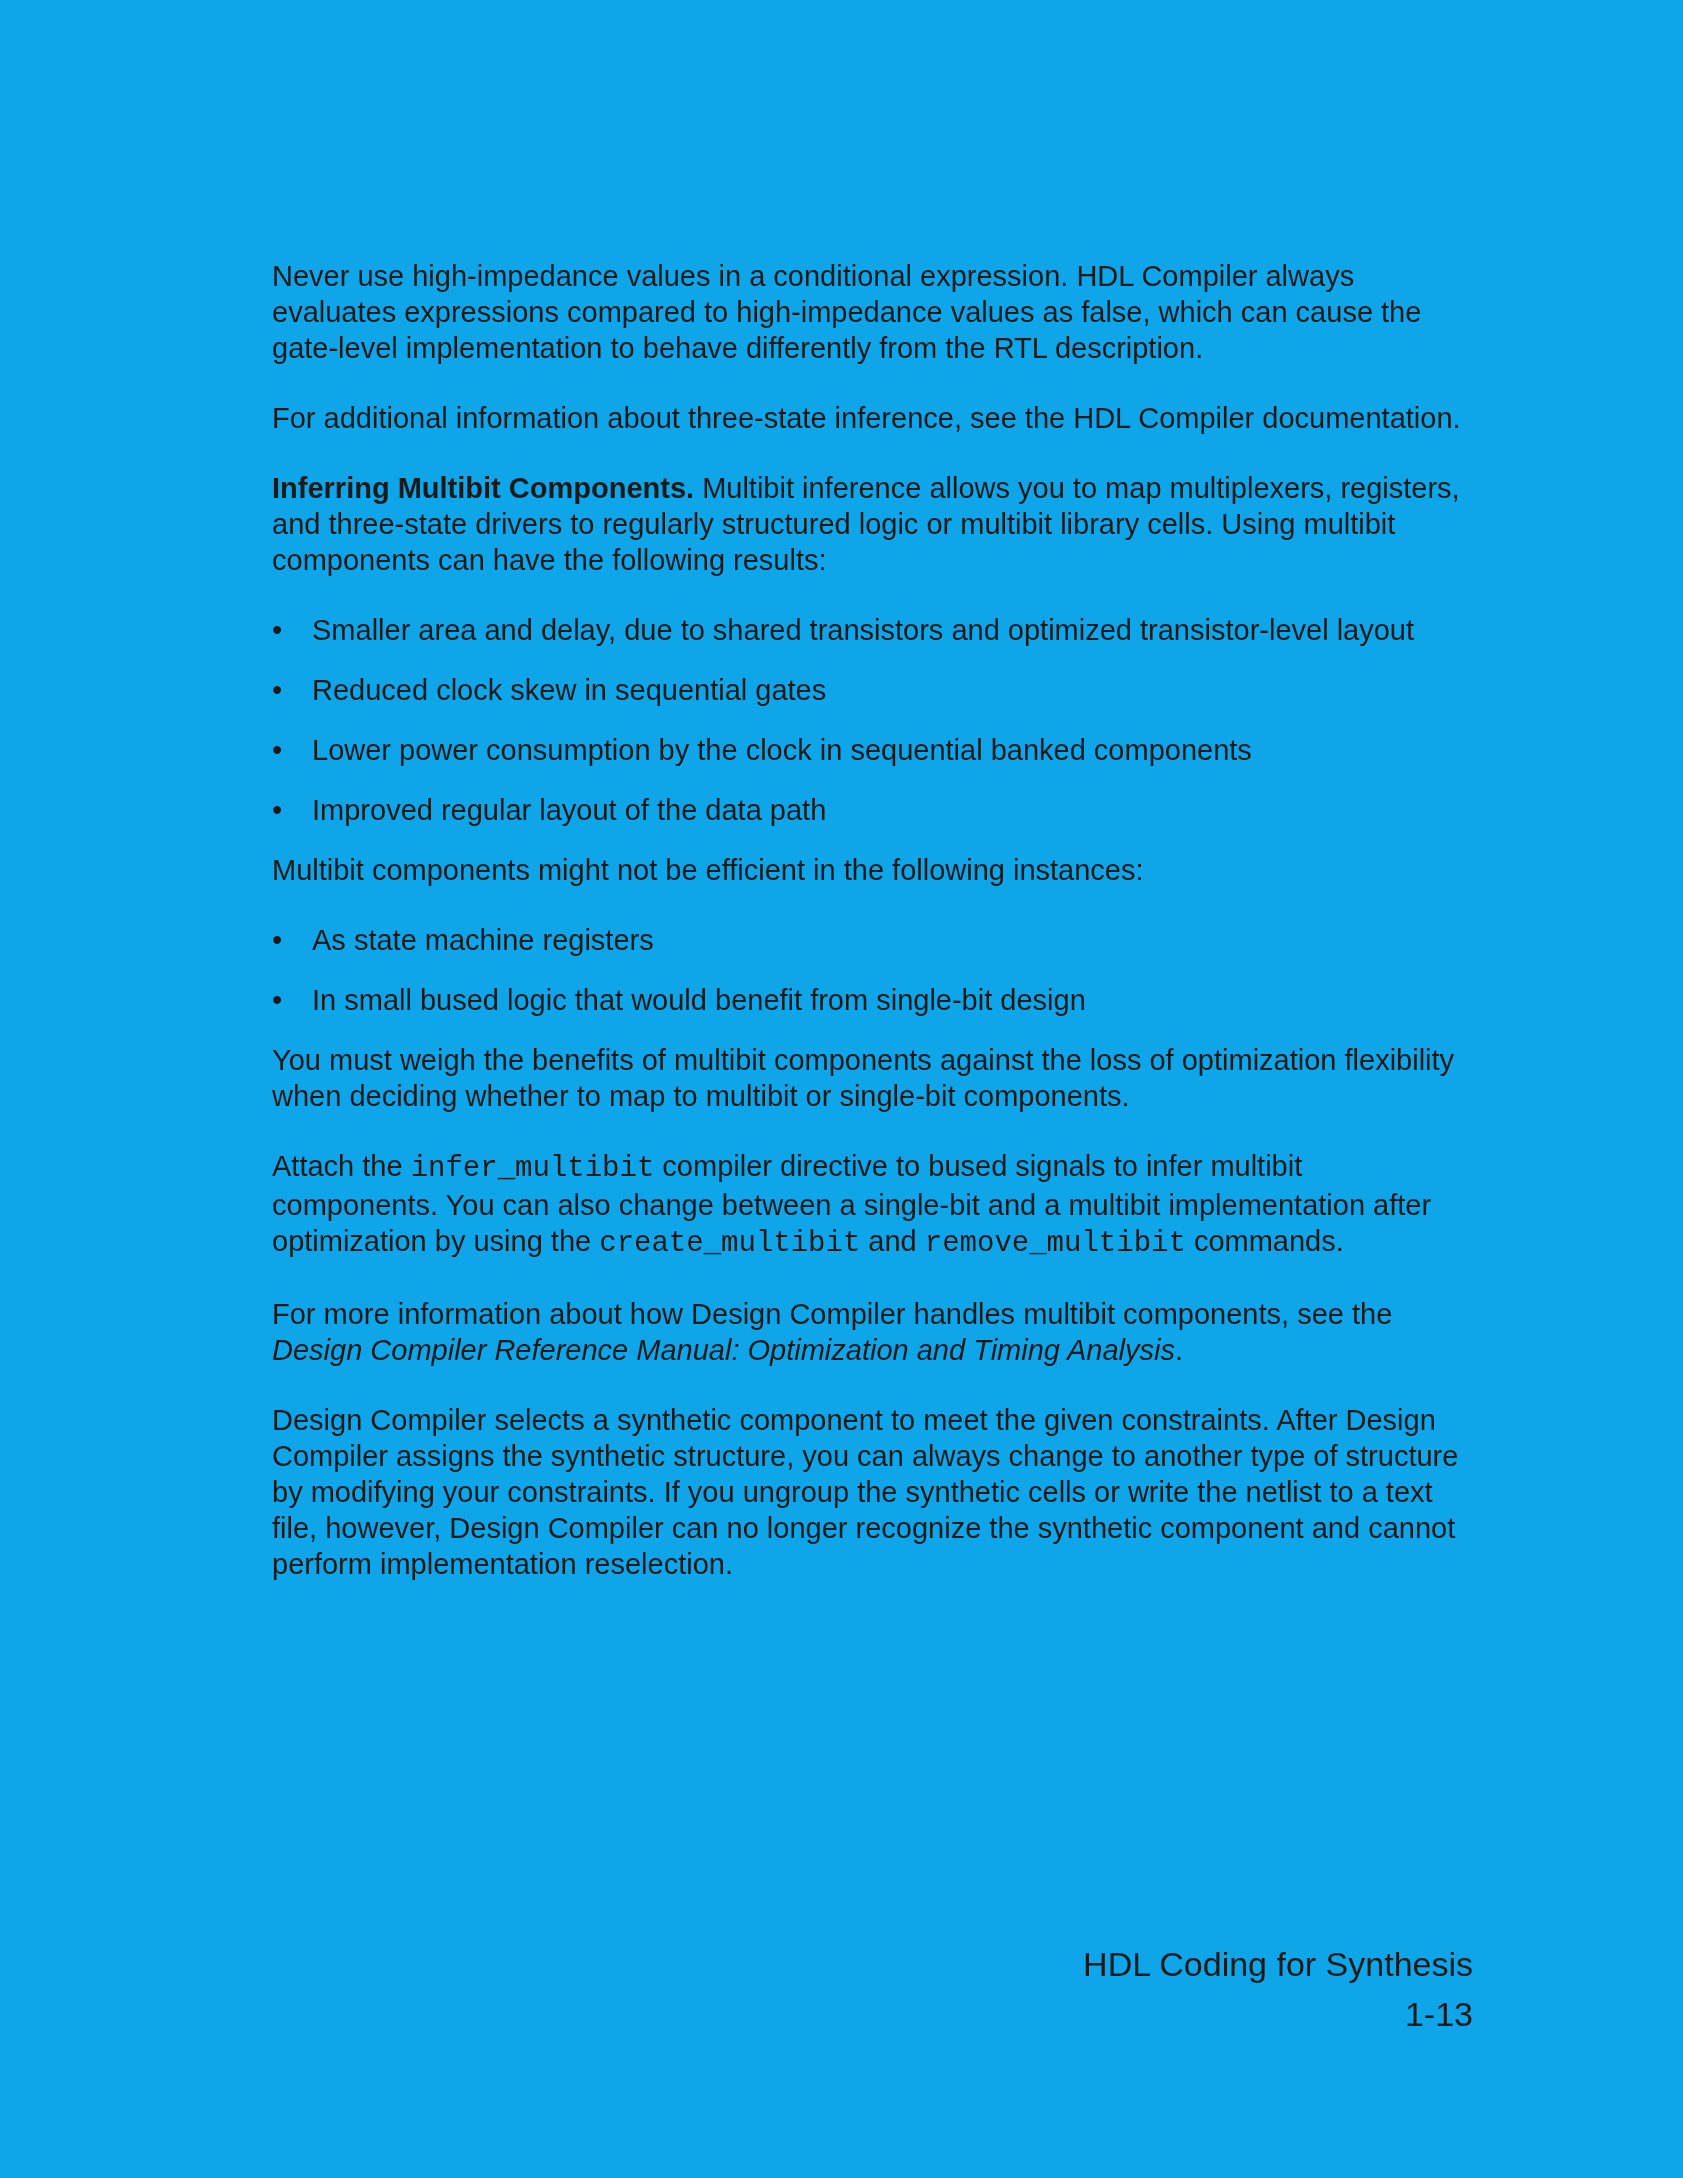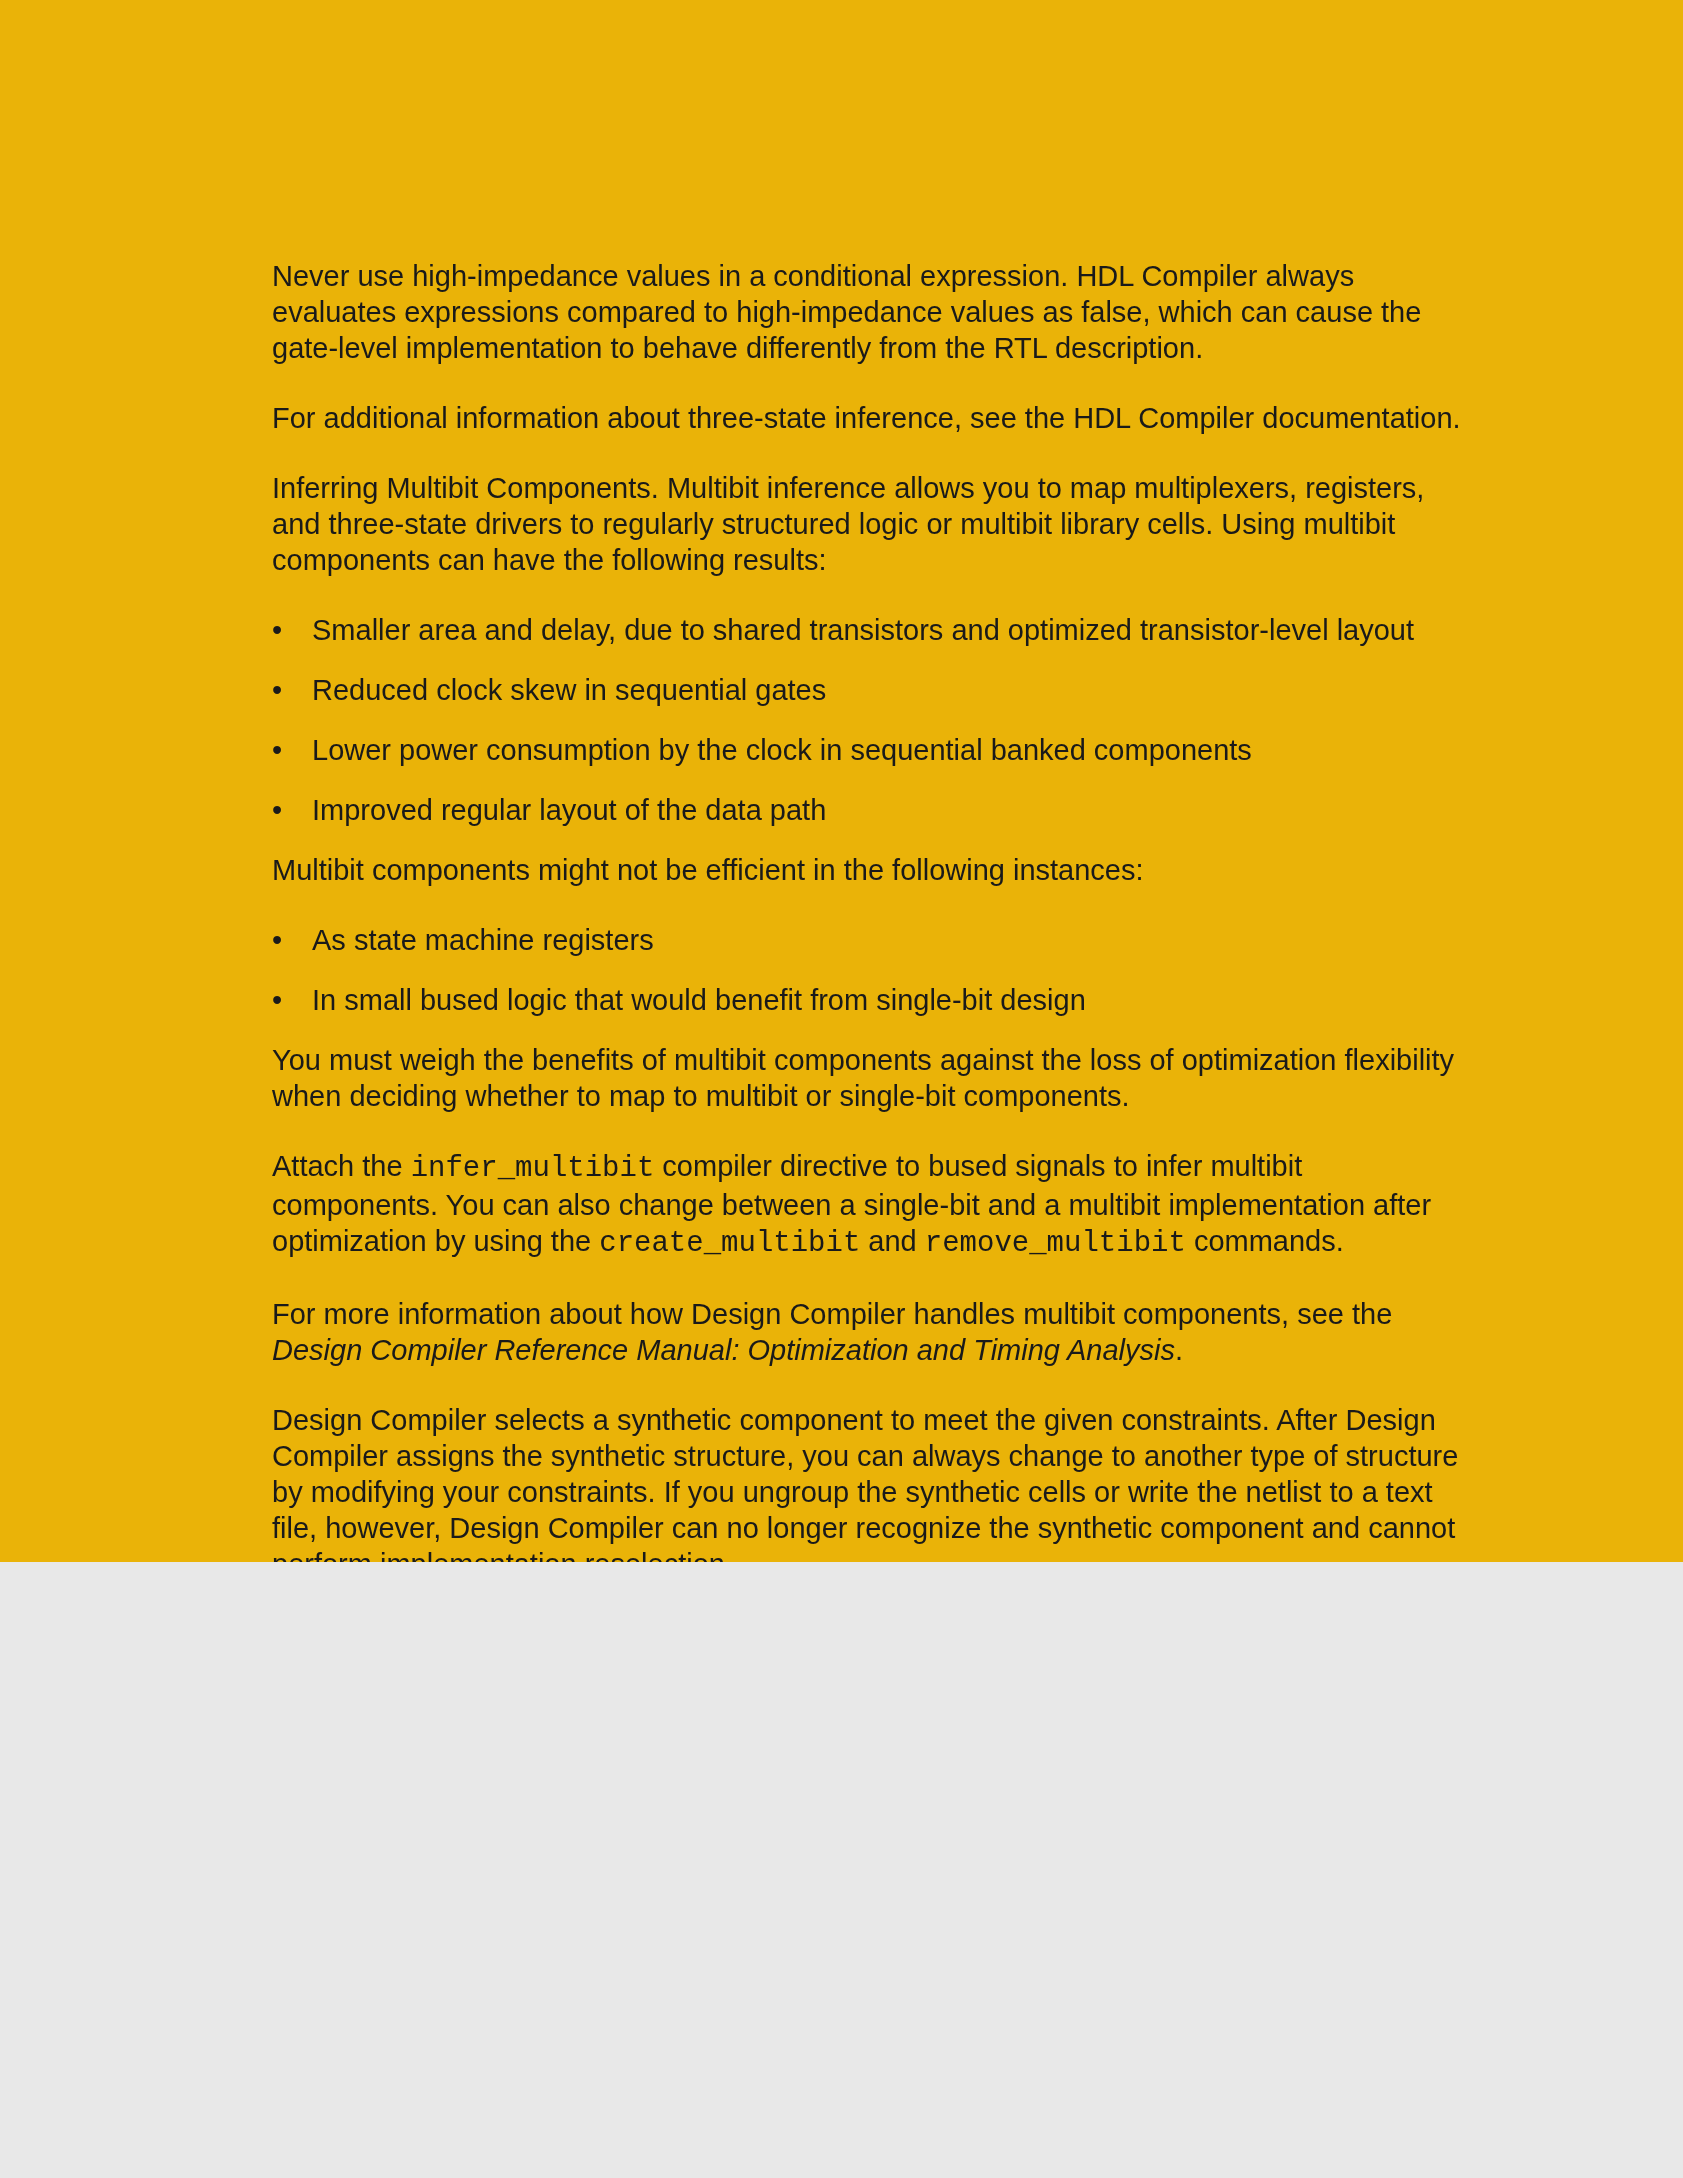--- a/index.html
+++ b/index.html
@@ -3,41 +3,41 @@
 <meta charset="utf-8">
 <style>
   html, body {
     margin: 0;
     padding: 0;
     background: #e8e8e8;
   }
   .page {
     position: relative;
     width: 1683px;
-    height: 1562px;
-    background: #eab308;
+    height: 2178px;
+    background: #0ea5e9;
     overflow: hidden;
     font-family: "Liberation Sans", sans-serif;
     color: #1a1a1a;
   }
   .content {
     position: absolute;
     left: 272px;
     top: 258px;
     width: 1201px;
     font-size: 29px;
     line-height: 36px;
     letter-spacing: 0;
     text-align: left;
   }
   .content p {
     margin: 0 0 34px 0;
   }
   .runin-heading {
-    font-weight: normal;
+    font-weight: bold;
   }
   ul.bullet-list {
     list-style: none;
     margin: 0;
     padding: 0;
   }
   ul.bullet-list li {
     position: relative;
     margin: 0 0 24px 0;
     padding-left: 40px;

